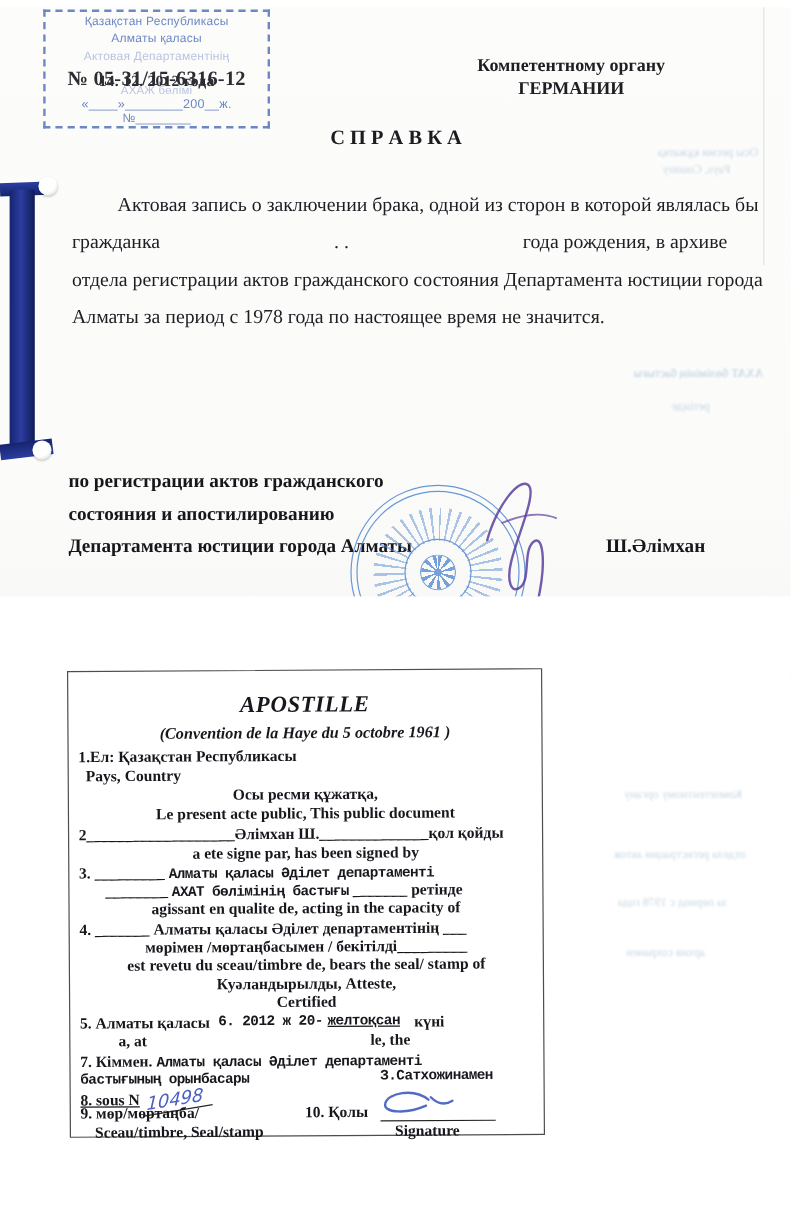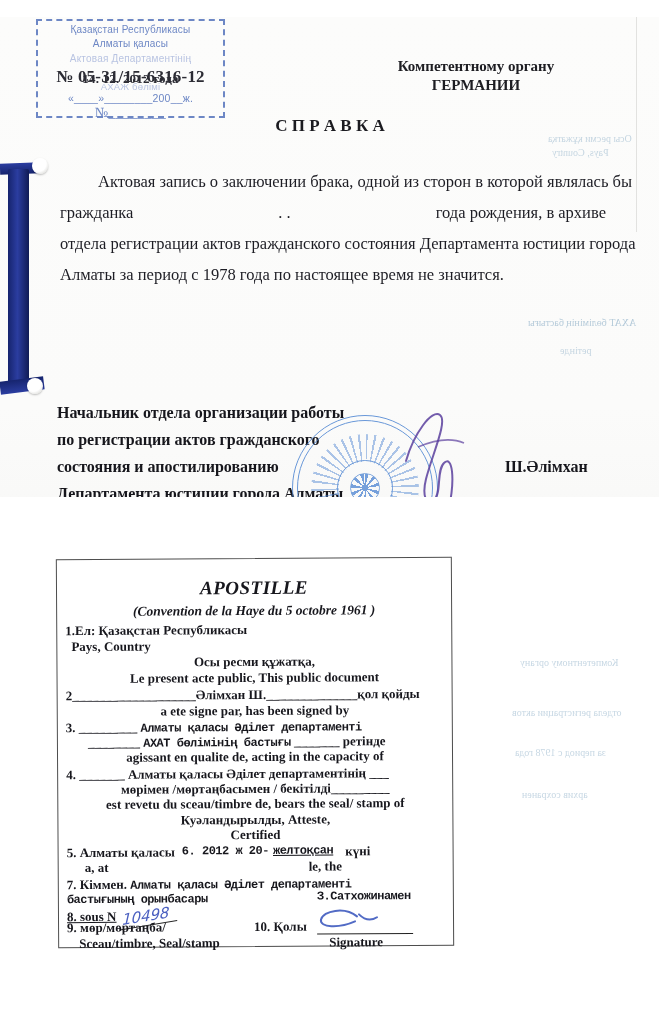--- a/index.html
+++ b/index.html
@@ -1,21 +1,21 @@
 <!DOCTYPE html>
 <html><head>
 <meta charset="utf-8">
 <style>
   * { margin:0; padding:0; box-sizing:border-box; }
   html,body { width:659px; }
   body { font-family:"Liberation Serif", serif; background:#ffffff; }
   .page { position:relative; width:659px; height:1024px; overflow:hidden; background:#ffffff; }
 
   
-  .certificate { position:absolute; left:0; top:17px; width:659px; height:560px; overflow:hidden;
+  .certificate { position:absolute; left:0; top:6px; width:659px; height:560px; overflow:hidden;
     background:linear-gradient(180deg,#fcfcfb 0%, #fbfbfa 70%, #f7f7f6 100%);
     border-bottom:1px solid #dededc; }
   .scan-edge { position:absolute; left:636px; top:0; width:1px; height:215px; background:#e2e2e0; }
 
   
   .ribbon-strip { position:absolute; left:8px; top:152px; width:21px; height:218px;
     background:linear-gradient(90deg,#16246e,#2b3da0 45%,#101b55); border-radius:2px; }
   .ribbon-cap-top { position:absolute; left:0; top:146px; width:40px; height:11px;
     background:linear-gradient(180deg,#2b3da0,#16246e); transform:rotate(-2deg); }
   .ribbon-cap-bottom { position:absolute; left:0; top:362px; width:44px; height:13px;
@@ -32,21 +32,21 @@
     font-family:"Liberation Sans", sans-serif; }
   .stamp-box .s-line { position:absolute; left:0; right:0; font-size:10px; letter-spacing:.2px; }
   .stamp-box .s1 { top:3px; }
   .stamp-box .s2 { top:17px; }
   .stamp-box .s-faint { color:#b9c4e2; }
   .stamp-box .sf1 { top:32px; font-size:10px; }
   .stamp-box .s-date { top:30px; color:#2c2c34; font-family:"Liberation Serif",serif; font-weight:bold; font-size:13px;margin-top:20px; }
   .stamp-box .s-num  { top:46px; color:#2c2c34; font-family:Liberation Serif, serif; font-weight:bold; font-size:17px; }
   .stamp-box .sf2 { top:60px; font-size:9.5px; }
   .stamp-box .s-blank { top:71px; font-size:10.5px; }
-  .stamp-box .s-no { top:84px; font-size:14px;font-family:Liberation Serif, serif; }
+  .stamp-box .s-no { top:84px; font-size:10px; }
 
   .addressee { position:absolute; left:388px; top:40px; width:176px; text-align:center;
     font-weight:bold; font-size:15px; color:#1d1d22; line-height:19px; }
 
   .doc-title { position:absolute; left:40px; top:99px; width:580px; text-align:center;
     font-weight:bold; font-size:17px; color:#1b1b20; }
   .doc-subtitle { position:absolute; left:40px; top:121px; width:580px; text-align:center;
     font-weight:bold; font-size:15px; color:#1b1b20; }
 
   .body-text { position:absolute; left:60px; top:149px; width:546px; color:#1d1d24;
@@ -147,21 +147,20 @@
         <span>гражданка</span>
         <span>.   .</span>
         <span>года   рождения,  в  архиве</span>
       </div>
       <div class="b-line">отдела регистрации актов гражданского состояния Департамента юстиции города</div>
       <div class="b-line">Алматы  за период с 1978 года по настоящее время  не значится.</div>
     </div>
 
 
     <div class="signer">
-      <div>Начальник отдела организации работы</div>
       <div>по регистрации актов гражданского</div>
       <div>состояния и апостилированию</div>
       <div>Департамента юстиции города  Алматы</div>
     </div>
     <div class="signer-name">Ш.Әлімхан</div>
 
     <div class="seal cert-seal">
       <div class="sr r-outer"></div>
       <div class="sr r-2"></div>
       <div class="sr band"></div>
@@ -221,21 +220,21 @@
       <div class="a-line a-center" style="top:253px;">Куәландырылды, Atteste,</div>
       <div class="a-line a-center" style="top:268px;">Certified</div>
 
       <div class="a-line a-left apo-row" style="top:285px;">
         <span>5. Алматы қаласы</span>
         <span class="mono" style="margin-left:7px;">6. 2012 ж 20-</span>
         <span class="mono u-month" style="margin-left:4px;">желтоқсан</span>
         <span style="margin-left:12px;">күні</span>
       </div>
       <div class="a-line" style="top:300px;">
-        <span style="padding-left:26px;">a, at</span>
+        <span style="padding-left:40px;">a, at</span>
         <span style="position:absolute; left:250px;">le, the</span>
       </div>
 
       <div class="a-line a-left" style="top:317px;">
         <span>7. Кіммен.</span>
         <span class="mono">Алматы қаласы Әділет департаменті</span>
       </div>
       <div class="a-line a-left" style="top:331px;">
         <span class="mono">бастығының орынбасары</span>
         <span class="mono" style="position:absolute; left:258px;">З.Сатхожинамен</span>

